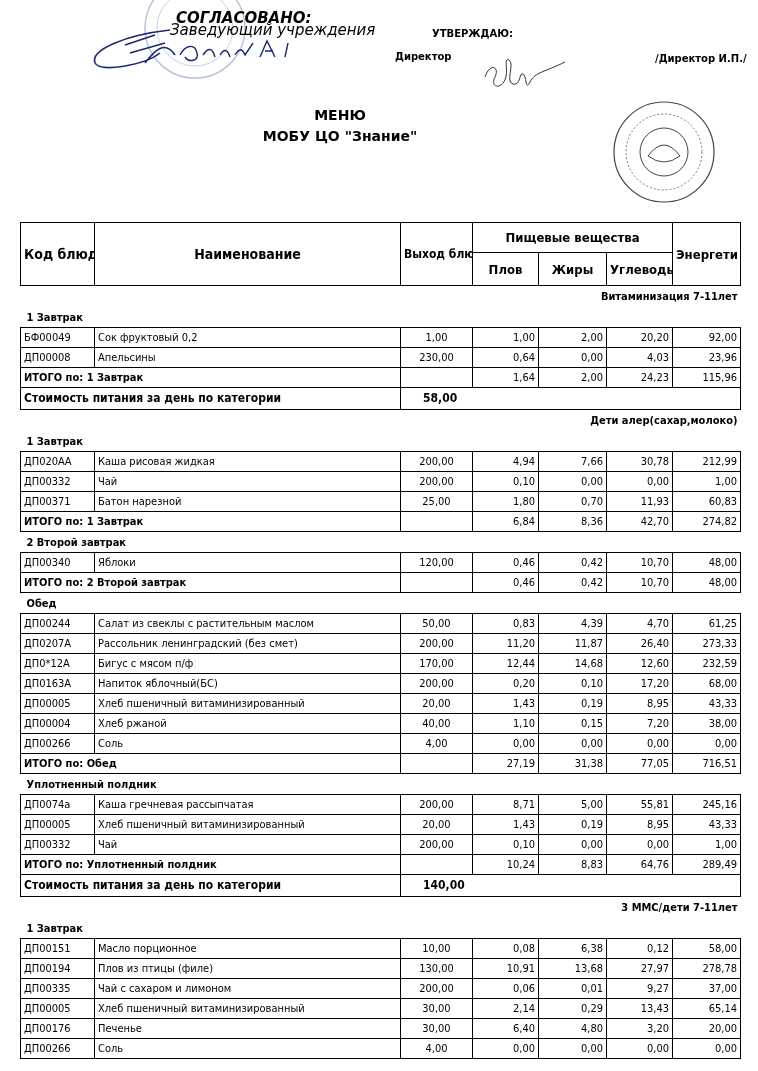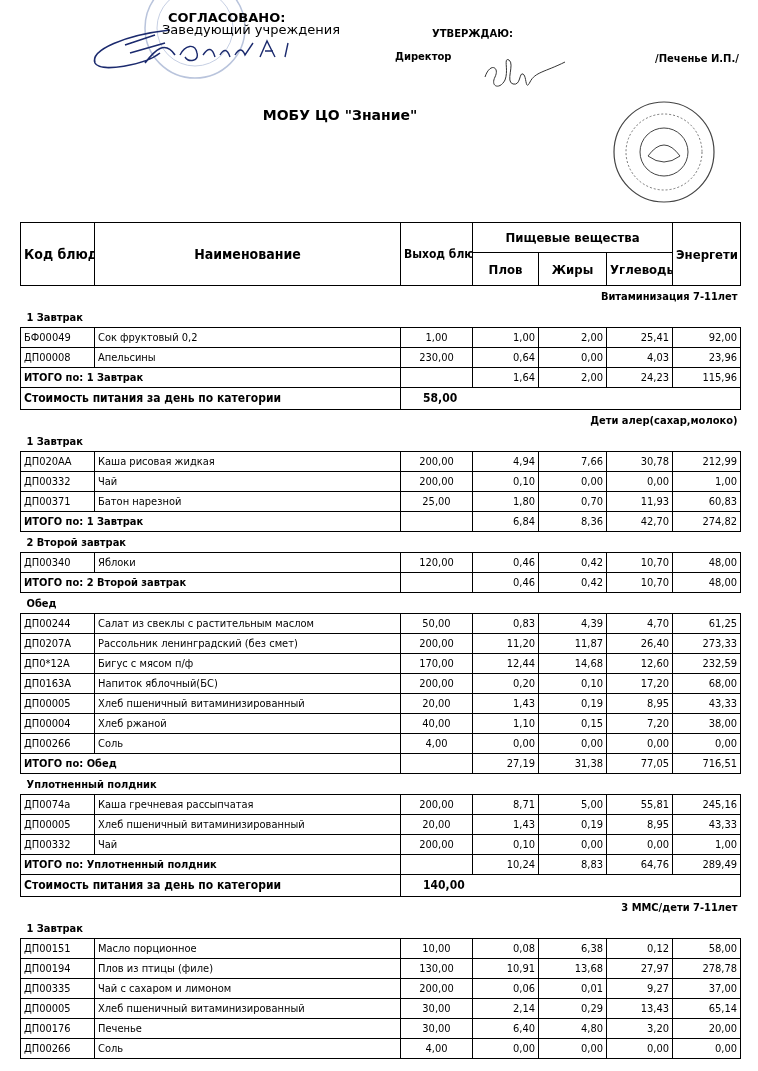--- a/index.html
+++ b/index.html
@@ -1,18 +1,18 @@
 <!DOCTYPE html>
 <html><head>
 <meta charset="utf-8">
 <style>
   html, body { margin: 0; padding: 0; background: #ffffff; }
   body { width: 758px; height: 1071px; position: relative; overflow: hidden; font-family: "DejaVu Sans", sans-serif; color: #000; }
   .abs { position: absolute; }
-  .approval-left { left: 162px; top: 12px; font-size: 13px; font-weight: bold; line-height: 12px; }
+  .approval-left { left: 170px; top: 12px; font-size: 15px; font-weight: bold; line-height: 12px; font-style: italic; }
   .approval-left .l2 { font-weight: bold; }
   .approve-right { left: 400px; top: 28px; font-size: 10px; font-weight: bold; margin-left: 32px; }
   .director { left: 395px; top: 51px; font-size: 10px; font-weight: bold; }
   .director-name { left: 655px; top: 53px; font-size: 10px; font-weight: bold; }
   .title { left: 0; width: 680px; top: 105px; text-align: center; font-weight: bold; font-size: 14px; line-height: 21px; }
   .sig1 { left: 85px; top: 25px; }
   .sig2 { left: 475px; top: 52px; }
   .stamp1 { left: 130px; top: -12px; }
   .stamp2 { left: 612px; top: 100px; }
   table.menu { position: absolute; left: 20px; top: 222px; width: 720px; border-collapse: collapse; table-layout: fixed; font-size: 11px; font-family: "DejaVu Sans Condensed", "DejaVu Sans", sans-serif; }
@@ -51,23 +51,24 @@
   <circle cx="52" cy="52" r="24" fill="none" stroke="#444" stroke-width="1"></circle>
   <path d="M36 56 q16 -22 32 0 q-16 12 -32 0z" fill="none" stroke="#444" stroke-width="1"></path>
 </svg>
 
 <div class="abs approval-left">
   <div style="padding-left:6px">СОГЛАСОВАНО:</div>
   <div class="l2" style="font-weight:normal">Заведующий учреждения</div>
 </div>
 <div class="abs approve-right">УТВЕРЖДАЮ:</div>
 <div class="abs director">Директор</div>
-<div class="abs director-name">/Печенье И.П./</div>
+<div class="abs director-name">/Директор И.П./</div>
 
 <div class="abs title">
+  <div>МЕНЮ</div>
   <div>МОБУ ЦО "Знание"</div>
 </div>
 
 <table class="menu">
   <colgroup>
     <col style="width:74px">
       <col style="width:306px">
       <col style="width:72px">
     <col style="width:66px">
       <col style="width:68px">
@@ -94,21 +95,21 @@
       </tr>
       <tr class="meal">
         <td colspan="7">1 Завтрак</td>
       </tr>
       <tr class="bordered">
         <td>БФ00049</td>
         <td>Сок фруктовый 0,2</td>
         <td class="out">1,00</td>
         <td class="num">1,00</td>
         <td class="num">2,00</td>
-        <td class="num">25,41</td>
+        <td class="num">20,20</td>
         <td class="num">92,00</td>
       </tr>
       <tr class="bordered">
         <td>ДП00008</td>
         <td>Апельсины</td>
         <td class="out">230,00</td>
         <td class="num">0,64</td>
         <td class="num">0,00</td>
         <td class="num">4,03</td>
         <td class="num">23,96</td>

